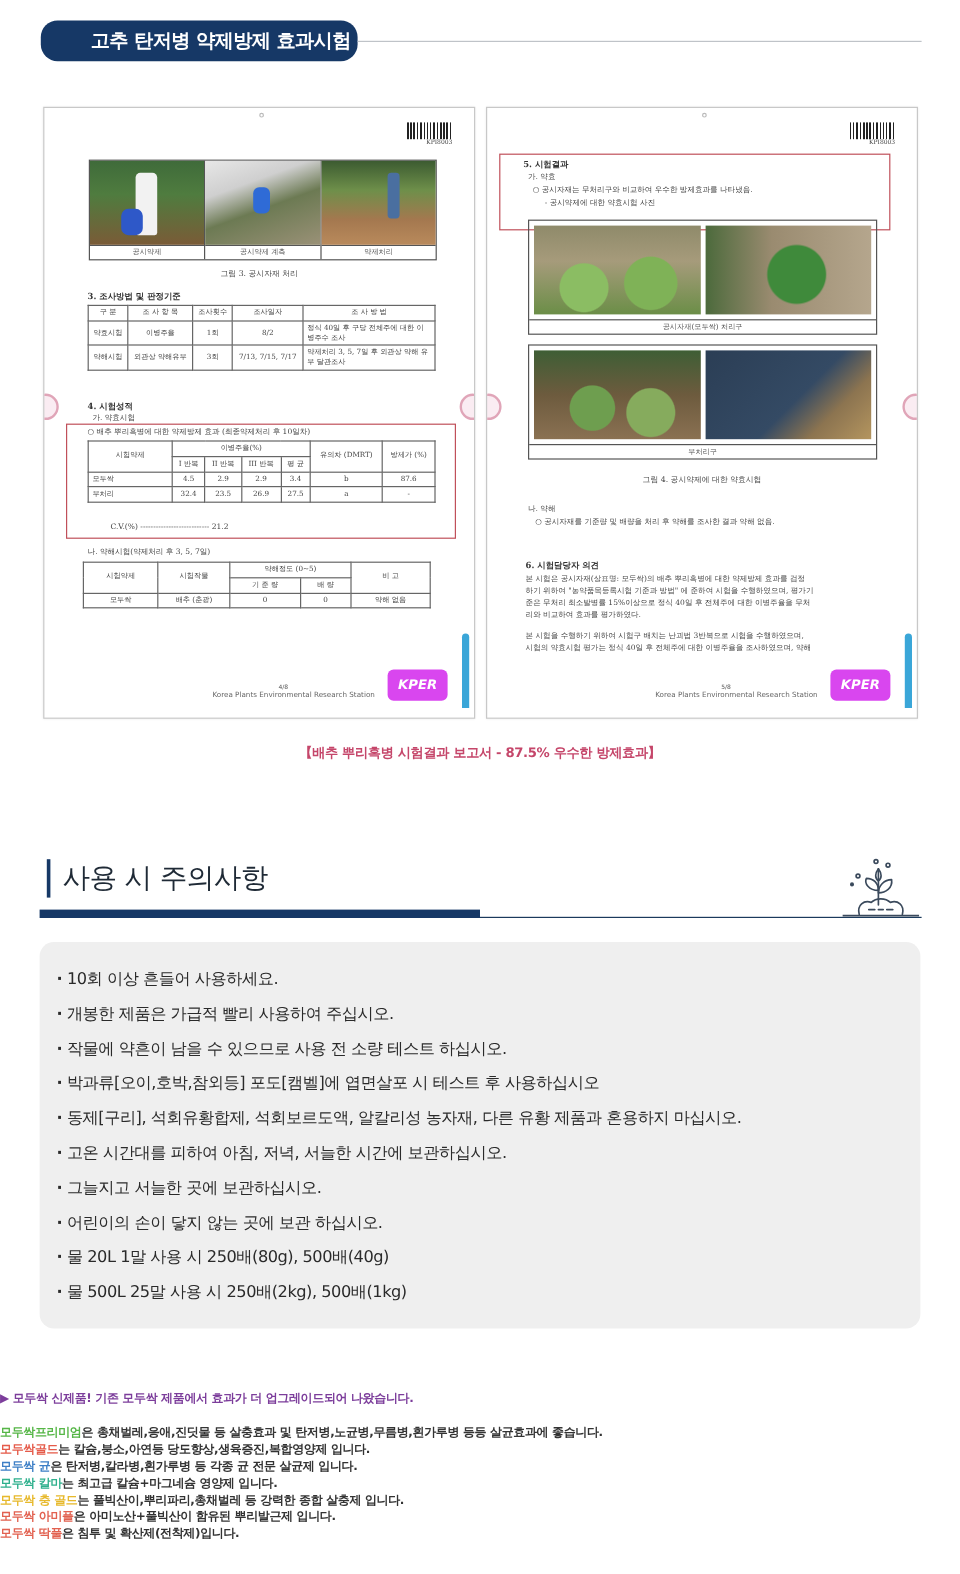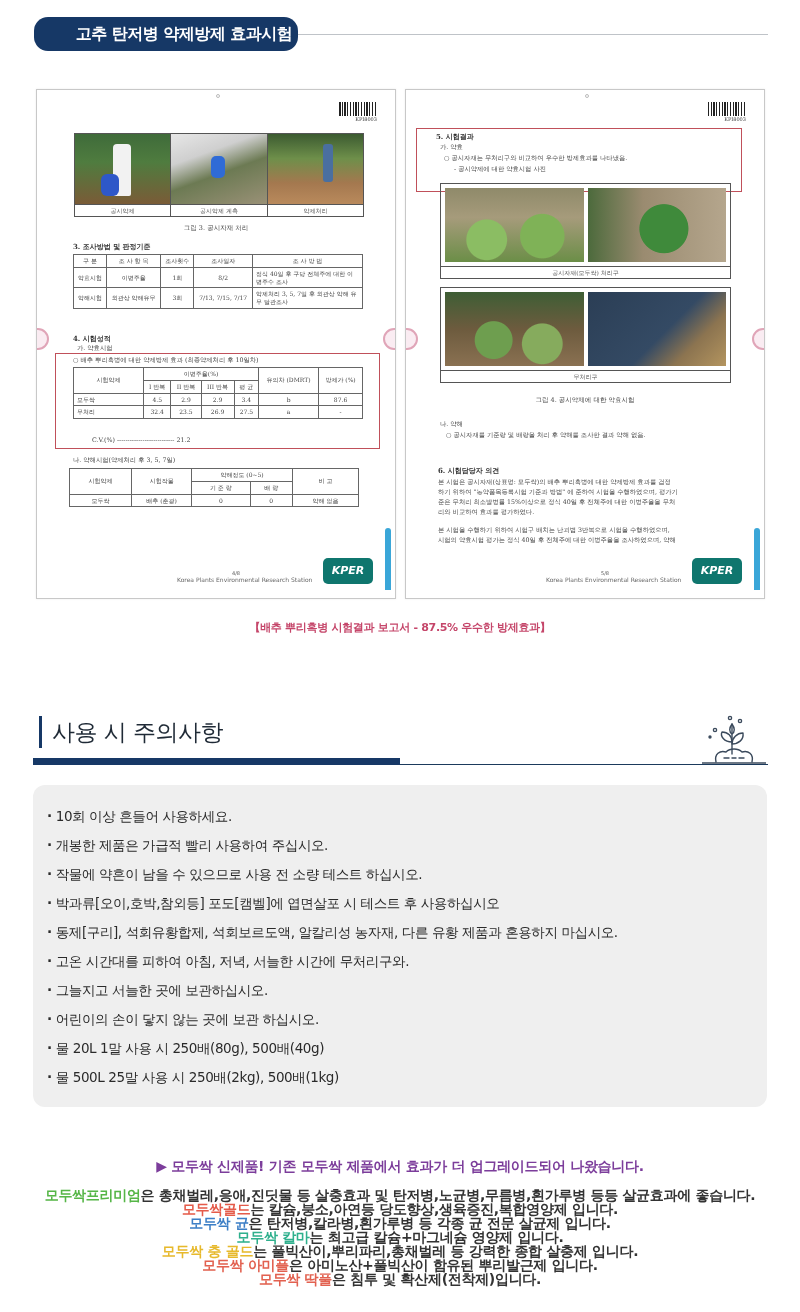--- a/index.html
+++ b/index.html
@@ -45,42 +45,42 @@
   .doc-h { position: absolute; font-size: 7px; color: #333; font-weight: bold; }
   .doc-t { position: absolute; font-size: 6.3px; color: #444; white-space: nowrap; }
 
   table.dt { position: absolute; border-collapse: collapse; font-size: 6px; color: #444; }
   table.dt td, table.dt th { border: 1px solid #666; text-align: center; padding: 2px 3px; font-weight: normal; line-height: 1.3; }
   table.dt { border: 1.5px solid #444; }
 
   .redbox { position: absolute; border: 1.5px solid #c0505a; }
   .stamp { position: absolute; width: 22px; height: 22px; border-radius: 50%; border: 2px solid #e0a5b8; background: rgba(230,160,190,0.2); }
 
-  .footer-kper { position: absolute; right: 22px; bottom: 14px; width: 50px; height: 26px; background: #0f766e; border-radius: 5px;
+  .footer-kper { position: absolute; right: 22px; bottom: 14px; width: 50px; height: 26px; background: #d946ef; border-radius: 5px;
                  color: #fff; font-family: "DejaVu Sans", sans-serif; font-style: italic; font-weight: bold; font-size: 11px; text-align: center; line-height: 26px; }
   .footer-station { position: absolute; left: 140px; bottom: 15px; font-family: "DejaVu Sans", sans-serif; font-size: 6px; color: #666; }
   .footer-pg { position: absolute; left: 195px; bottom: 22px; font-family: "DejaVu Sans", sans-serif; font-size: 5px; color: #555; }
   .side-tab { position: absolute; right: 4px; bottom: 8px; width: 6px; height: 62px; background: #3aa6d8; border-radius: 3px 3px 0 0; }
 
   .report-caption { position: absolute; left: 0; width: 800px; top: 620px; text-align: center; font-size: 11px; color: #c5466a; font-weight: bold; letter-spacing: -0.3px; }
 
   
   .sec2-title-bar { position: absolute; left: 39px; top: 716px; width: 3px; height: 32px; background: #163866; }
   .sec2-title { position: absolute; left: 52px; top: 716px; font-size: 23px; color: #1f2a36; letter-spacing: -0.5px; line-height: 32px; }
   .sec2-thick { position: absolute; left: 33px; top: 758px; width: 367px; height: 7px; background: #163866; }
   .sec2-thin { position: absolute; left: 400px; top: 764px; width: 368px; height: 1px; background: #1b3a5c; }
   .plant-icon { position: absolute; left: 702px; top: 710px; width: 64px; height: 56px; }
 
   .notice-box { position: absolute; left: 33px; top: 785px; width: 734px; height: 322px; background: #efefef; border-radius: 12px; }
   .notice-list { position: absolute; left: 14px; top: 21px; list-style: none; }
   .notice-item { font-size: 13.5px; color: #2a2a2a; height: 29px; line-height: 20px; letter-spacing: -0.4px; white-space: nowrap; }
   .notice-item::before { content: "·"; margin-right: 4px; font-weight: bold; }
 
   
-  .promo { position: absolute; left: 0; width: 800px; text-align: center; font-size: 14px; font-weight: bold; color: #333; letter-spacing: -0.3px; white-space: nowrap; }
+  .promo { position: absolute; left: 0; width: 800px; font-size: 10px; font-weight: bold; color: #333; letter-spacing: -0.3px; white-space: nowrap; }
   .promo-head { top: 1158px; color: #7c3d9b; }
   .promo-line { line-height: 14px; }
   .c-green { color: #56b647; }
   .c-red { color: #e55b4a; margin-top: 46px; }
   .c-blue { color: #3d7fc6; }
   .c-teal { color: #2fb08d; }
   .c-yellow { color: #e7b92c; }
   .c-coral { color: #e26150; }
 </style>
 </head>
@@ -285,21 +285,21 @@
   <line x1="0" y1="53" x2="64" y2="53" stroke="#3b4a5c" stroke-width="1.6"></line>
 </svg>
 
 <div class="notice-box">
   <ul class="notice-list">
     <li class="notice-item">10회 이상 흔들어 사용하세요.</li>
     <li class="notice-item">개봉한 제품은 가급적 빨리 사용하여 주십시오.</li>
     <li class="notice-item">작물에 약흔이 남을 수 있으므로 사용 전 소량 테스트 하십시오.</li>
     <li class="notice-item">박과류[오이,호박,참외등] 포도[캠벨]에 엽면살포 시 테스트 후 사용하십시오</li>
     <li class="notice-item">동제[구리], 석회유황합제, 석회보르도액, 알칼리성 농자재, 다른 유황 제품과 혼용하지 마십시오.</li>
-    <li class="notice-item">고온 시간대를 피하여 아침, 저녁, 서늘한 시간에 무처리구와.</li>
+    <li class="notice-item">고온 시간대를 피하여 아침, 저녁, 서늘한 시간에 보관하십시오.</li>
     <li class="notice-item">그늘지고 서늘한 곳에 보관하십시오.</li>
     <li class="notice-item">어린이의 손이 닿지 않는 곳에 보관 하십시오.</li>
     <li class="notice-item">물 20L 1말 사용 시 250배(80g), 500배(40g)</li>
     <li class="notice-item">물 500L 25말 사용 시 250배(2kg), 500배(1kg)</li>
   </ul>
 </div>
 
 <div class="promo promo-head">▶ 모두싹 신제품! 기존 모두싹 제품에서 효과가 더 업그레이드되어 나왔습니다.</div>
 <div class="promo" style="top:1188px;">
   <div class="promo-line"><span class="c-green">모두싹프리미엄</span><span>은 총채벌레,응애,진딧물 등 살충효과 및 탄저병,노균병,무름병,흰가루병 등등 살균효과에 좋습니다.</span></div>

